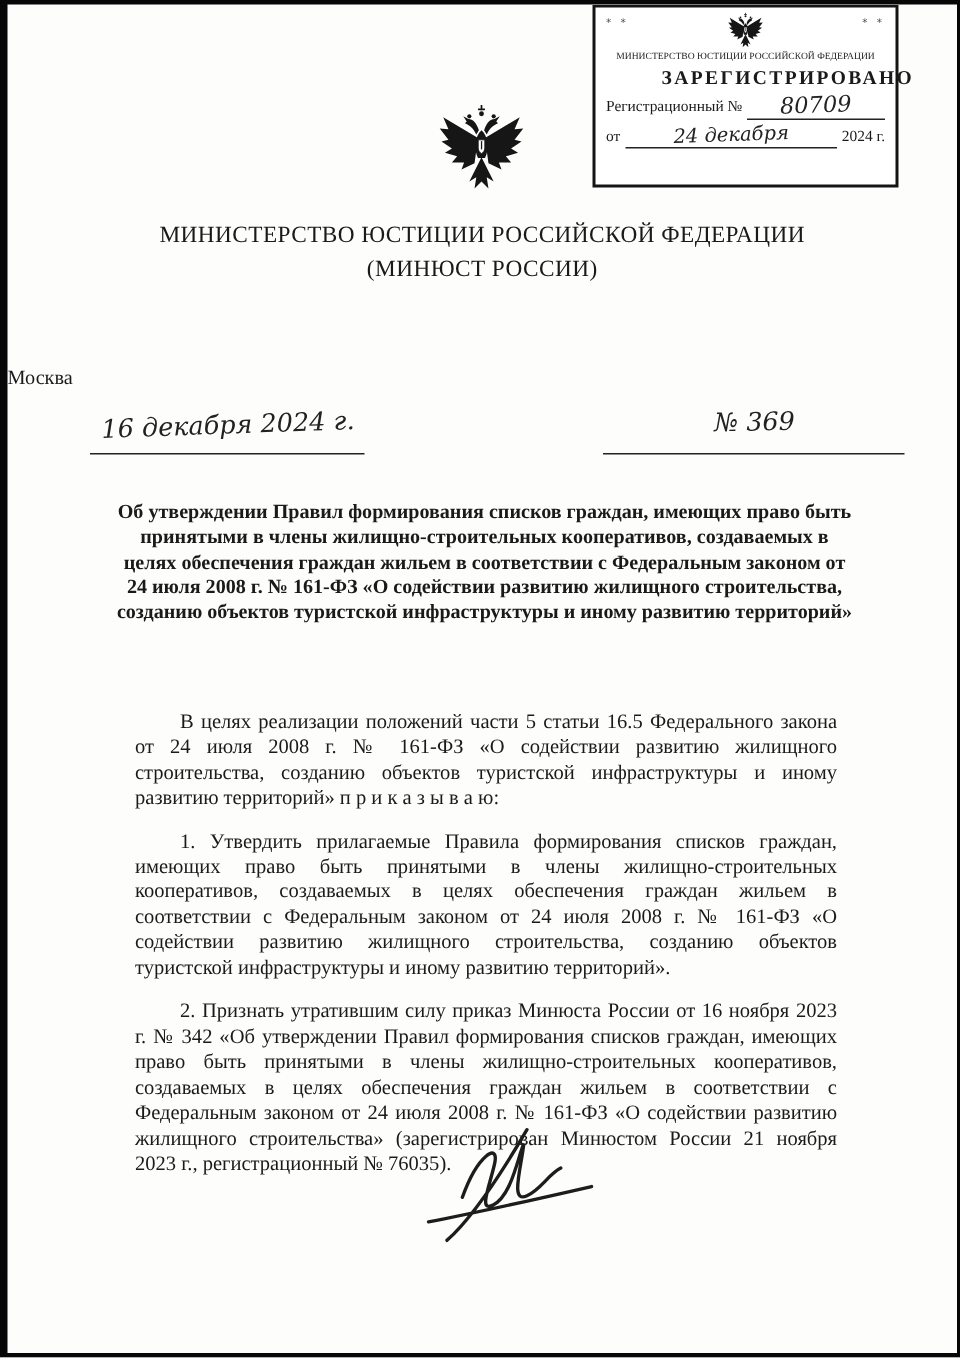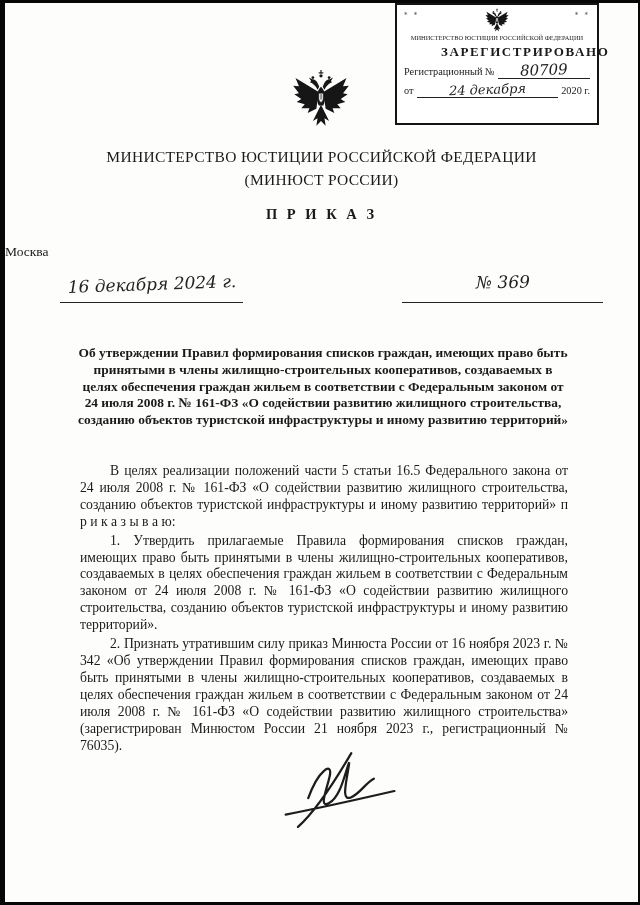--- a/index.html
+++ b/index.html
@@ -31,25 +31,25 @@
     font-size:14.5px;font-weight:700;letter-spacing:3px;}
   .city{position:absolute;left:0;top:241px;width:100%;text-align:left;font-size:13.5px;}
   
   .hw-date{position:absolute;left:56px;top:271px;width:182px;text-align:center;
     font-family:"DejaVu Serif",serif;font-style:italic;font-size:17px;transform:rotate(-2deg);color:#222;}
   .hw-date-line{position:absolute;left:55px;top:299px;width:183px;border-top:1.3px solid #222;}
   .hw-num{position:absolute;left:398px;top:269px;width:200px;text-align:center;
     font-family:"DejaVu Serif",serif;font-style:italic;font-size:17px;transform:rotate(-1deg);color:#222;}
   .hw-num-line{position:absolute;left:397px;top:299px;width:201px;border-top:1.3px solid #222;}
   
-  .title{position:absolute;left:70px;top:342px;width:496px;text-align:center;
+  .title{position:absolute;left:70px;top:330px;width:496px;text-align:center;
     font-size:13.4px;font-weight:700;line-height:16.8px;}
   .body-text{position:absolute;left:73px;top:458px;width:492px;
     font-size:13.7px;line-height:16.9px;text-align:justify;}
-  .body-text p{margin:2px;text-indent:30px;font-family:Liberation Serif, serif;}
+  .body-text p{margin:12px;text-indent:30px;font-family:Liberation Serif, serif;}
   
   .sig-row{position:absolute;left:73px;top:790px;width:492px;display:flex;
     justify-content:space-between;font-size:13.7px;}
   .sig-scribble{position:absolute;left:263px;top:746px;width:142px;height:82px;}
   .hidden-defs{position:absolute;width:0;height:0;overflow:hidden;}
 </style>
 </head>
 <body>
 
 <svg class="hidden-defs" aria-hidden="true">
@@ -84,33 +84,32 @@
     </div>
     <div class="stamp-ministry">МИНИСТЕРСТВО ЮСТИЦИИ РОССИЙСКОЙ ФЕДЕРАЦИИ</div>
     <div class="stamp-registered">ЗАРЕГИСТРИРОВАНО</div>
     <div class="stamp-row">
       <span class="lbl">Регистрационный №</span>
       <span class="hand-line"><span class="hand hand-reg">80709</span></span>
     </div>
     <div class="stamp-row">
       <span class="lbl">от</span>
       <span class="hand-line"><span class="hand hand-date-sm">24 декабря</span></span>
-      <span class="lbl" style="margin-left:3px;">2020 г.</span>
+      <span class="lbl" style="margin-left:3px;">2024 г.</span>
     </div>
   </div>
 
   <svg class="crest" viewBox="0 0 100 104">
       <use href="#eagle"></use>
     </svg>
 
   <div class="head-ministry">
     <div>МИНИСТЕРСТВО ЮСТИЦИИ РОССИЙСКОЙ ФЕДЕРАЦИИ</div>
     <div>(МИНЮСТ РОССИИ)</div>
   </div>
-  <div class="doc-type">П Р И К А З</div>
   <div class="city">Москва</div>
 
   <div class="hw-date">16 декабря 2024 г.</div>
   <div class="hw-date-line"></div>
   <div class="hw-num">№ 369</div>
   <div class="hw-num-line"></div>
 
   <div class="title">Об утверждении Правил формирования списков граждан, имеющих право быть принятыми в члены жилищно-строительных кооперативов, создаваемых в целях обеспечения граждан жильем в соответствии с Федеральным законом от 24 июля 2008 г. № 161-ФЗ «О содействии развитию жилищного строительства, созданию объектов туристской инфраструктуры и иному развитию территорий»</div>
 
   <div class="body-text">

